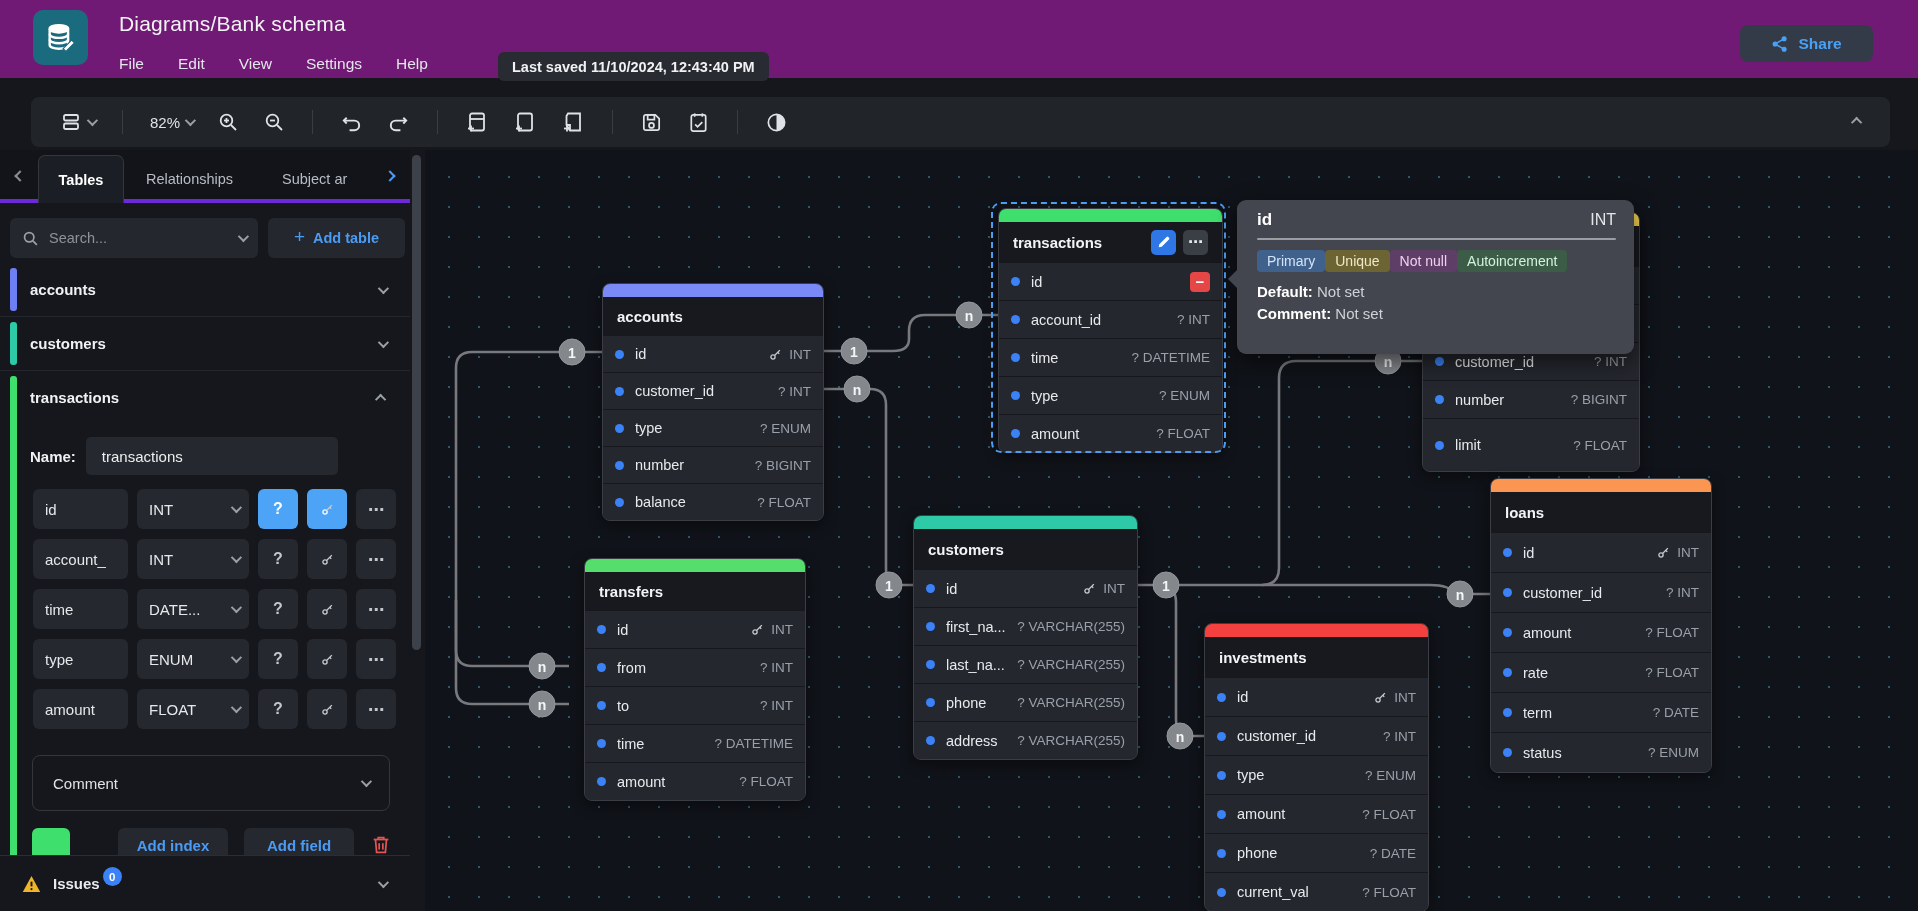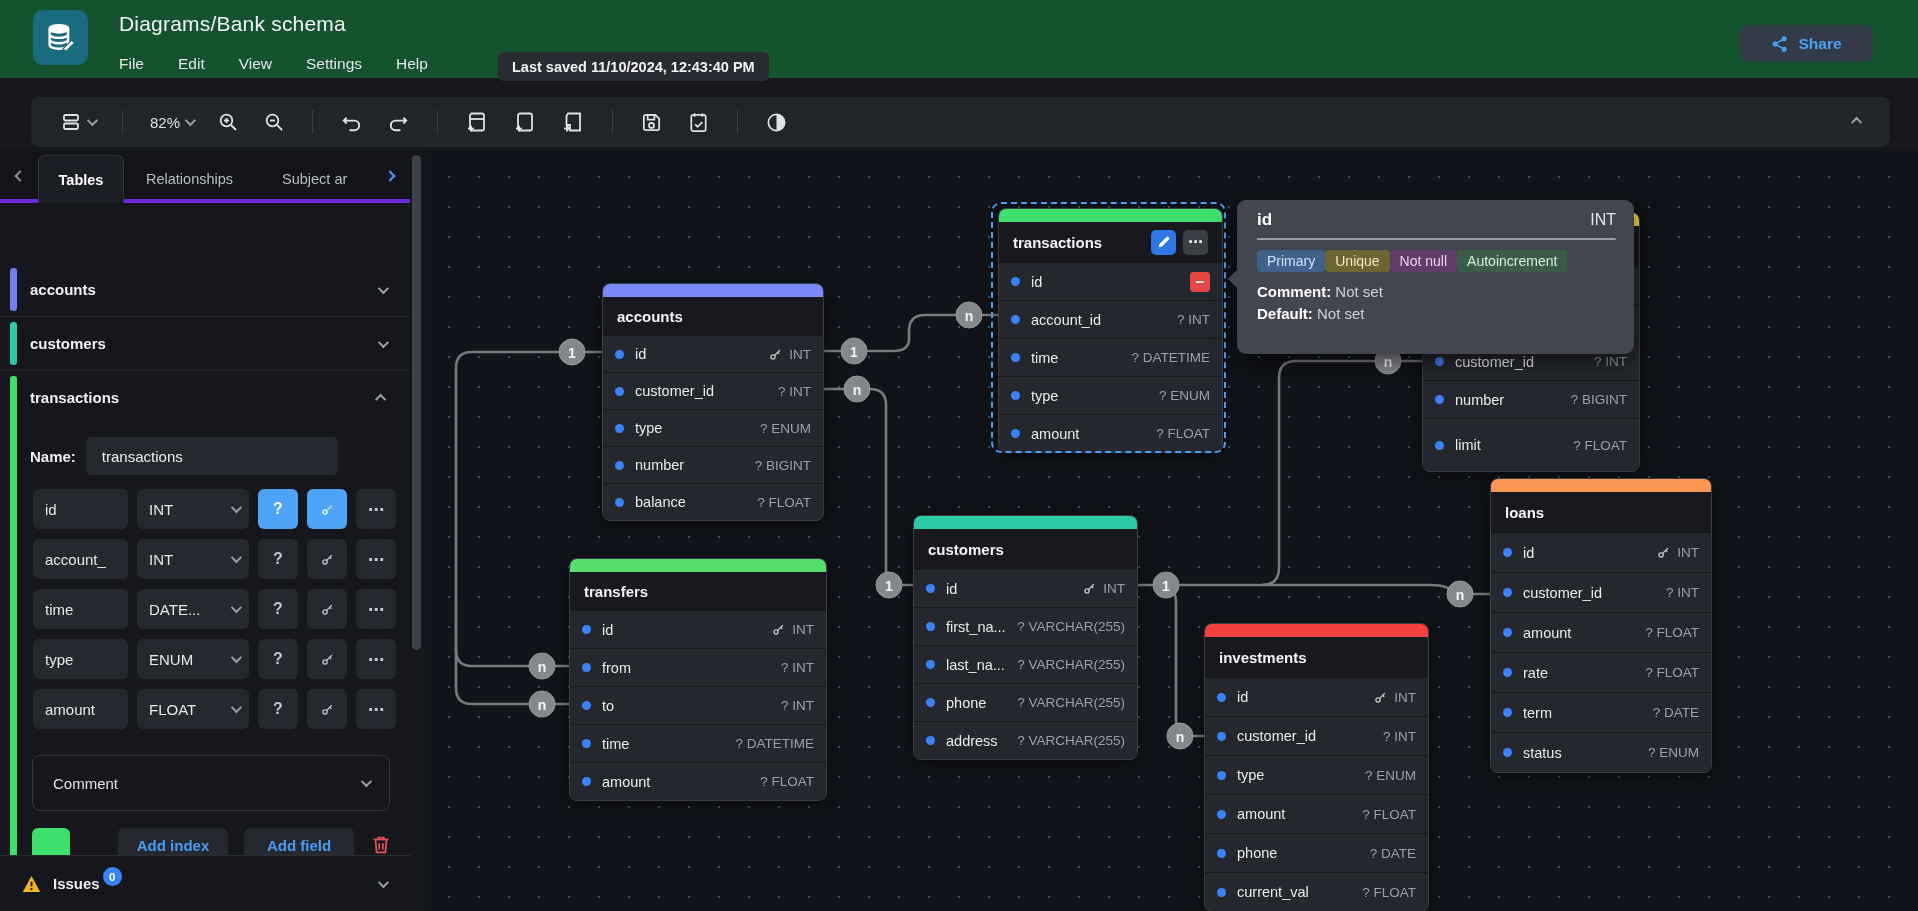--- a/index.html
+++ b/index.html
@@ -1,20 +1,20 @@
 <!DOCTYPE html>
 <html><head>
 <meta charset="utf-8">
 <style>
   html,body{margin:0;padding:0;background:#0c0e12;}
   *{box-sizing:border-box;font-family:"Liberation Sans","DejaVu Sans",sans-serif;}
   .app{position:relative;width:1918px;height:911px;overflow:hidden;background:#15171c;color:#e9ebee;}
 
   
-  .header{position:absolute;left:0;top:0;width:1918px;height:78px;background:#14532d;}
+  .header{position:absolute;left:0;top:0;width:1918px;height:78px;background:#701a75;}
   .logo{position:absolute;left:33px;top:10px;width:55px;height:55px;border-radius:10px;background:#1a6b7d;display:flex;align-items:center;justify-content:center;}
   .app-title{position:absolute;left:119px;top:12px;font-size:21px;font-weight:500;color:#f2f3f5;letter-spacing:.2px;}
   .menu{position:absolute;left:119px;top:55px;display:flex;gap:34px;font-size:15.5px;color:#e4e6e9;}
   .menu span{cursor:default;}
   .saved-chip{position:absolute;left:498px;top:52px;height:29px;background:#282b31;border-radius:6px;display:flex;align-items:center;padding:0 14px;font-size:14.5px;font-weight:600;color:#f0f1f3;}
   .share-btn{position:absolute;left:1740px;top:25px;width:133px;height:37px;background:#333b48;border-radius:8px;display:flex;align-items:center;justify-content:center;gap:9px;color:#4aa0f4;font-size:15.5px;font-weight:600;}
 
   
   .toolbar{position:absolute;left:31px;top:97px;width:1859px;height:50px;background:#212429;border-radius:8px;display:flex;align-items:center;padding:0 24px;gap:14px;}
   .tb-sep{width:1px;height:24px;background:#3a3e44;margin:0 8px;}
@@ -327,21 +327,21 @@
             <span class="sp"></span>
             <span class="ftype">? BIGINT</span>
           </div>
           <div class="db-row" style="height:37px">
             <span class="dot"></span>
             <span class="fname">balance</span>
             <span class="sp"></span>
             <span class="ftype">? FLOAT</span>
           </div>
         </div>
-        <div class="db-table" style="left: 569px; top: 408px; width: 258px;">
+        <div class="db-table" style="left: 584px; top: 408px; width: 222px;">
           <div class="db-bar" style="background:#55de6c"></div>
           <div class="db-title" style="height:38px">
             <span>transfers</span>
             <span class="sp"></span>
           </div>
           <div class="db-row" style="height:38px">
             <span class="dot"></span>
             <span class="fname">id</span>
             <span class="sp"></span>
             <span class="ftype"><svg width="15" height="15" viewBox="0 0 24 24">
@@ -582,34 +582,50 @@
         <span class="sp"></span>
         <span class="tp">INT</span>
       </div>
       <div class="tt-div"></div>
       <div class="tt-badges" id="tt-badges">
           <span class="badge" style="background: rgb(63, 97, 140); color: rgb(211, 227, 250);">Primary</span>
           <span class="badge" style="background: rgb(109, 100, 51); color: rgb(238, 232, 198);">Unique</span>
           <span class="badge" style="background: rgb(94, 61, 102); color: rgb(240, 208, 240);">Not null</span>
           <span class="badge" style="background: rgb(61, 92, 72); color: rgb(210, 242, 220);">Autoincrement</span>
         </div>
+      <div class="tt-line"><b>Default:</b> <span>Not set</span></div>
       <div class="tt-line"><b>Comment:</b> <span>Not set</span></div>
-      <div class="tt-line"><b>Default:</b> <span>Not set</span></div>
     </div>
   </div>
 
   <div class="sidebar">
     <div class="tabstrip">
       <span class="chev left tab-left" style="border-color:#8b8f96"></span>
       <div class="tab active" style="left:38px;width:86px">Tables</div>
       <div class="tab" style="left:132px">Relationships</div>
       <div class="tab" style="left:268px;width:112px;overflow:hidden;justify-content:flex-start">Subject ar</div>
       <span class="chev right blue tab-right"></span>
     </div>
 
+    <div class="sb-row2">
+      <div class="searchbox">
+        <svg width="17" height="17" viewBox="0 0 20 20">
+            <g fill="none" stroke="#9aa0a8" stroke-width="2">
+              <circle cx="8.5" cy="8.5" r="5.5"></circle>
+              <line x1="12.8" y1="12.8" x2="17.5" y2="17.5"></line>
+            </g>
+          </svg>
+        <span class="ph">Search...</span>
+        <span class="chev down"></span>
+      </div>
+      <div class="addtable">
+        <span class="plus">+</span>
+        <span>Add table</span>
+      </div>
+    </div>
 
     <div class="tlist">
       <div class="titem">
         <div class="accent" style="background: rgb(110, 127, 243);"></div>
         <div class="titem-head">
           <span class="nm">accounts</span>
           <span class="sp"></span>
             <span class="chev down"></span>
         </div>
       </div>

